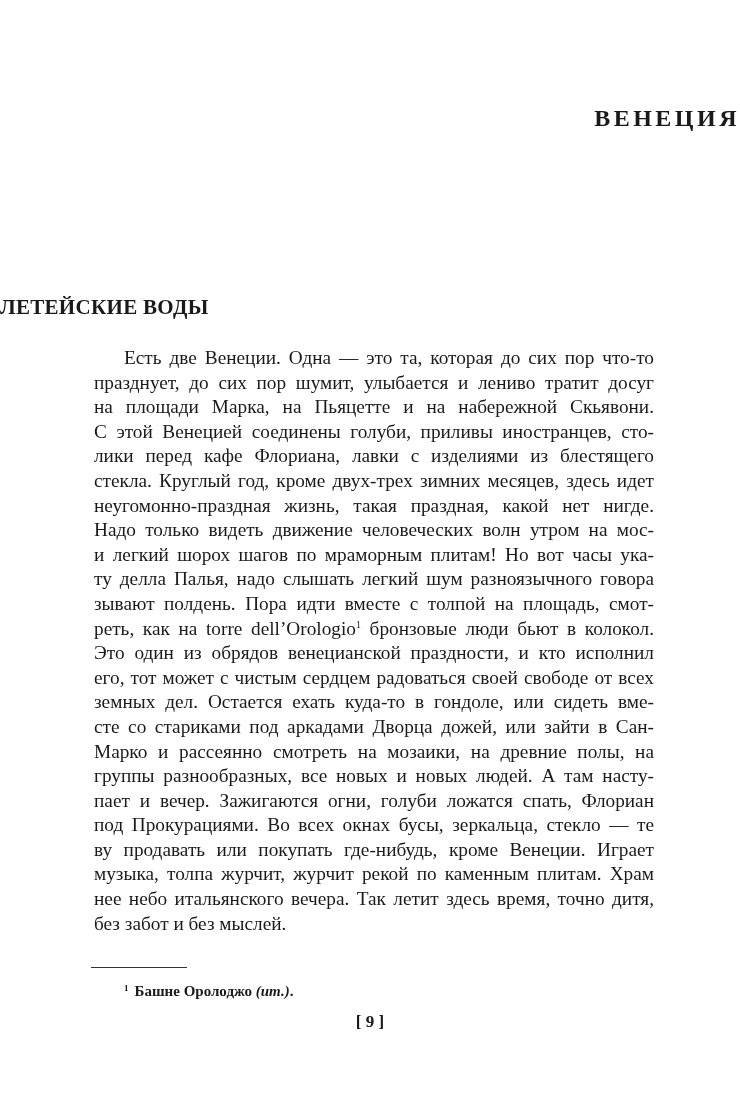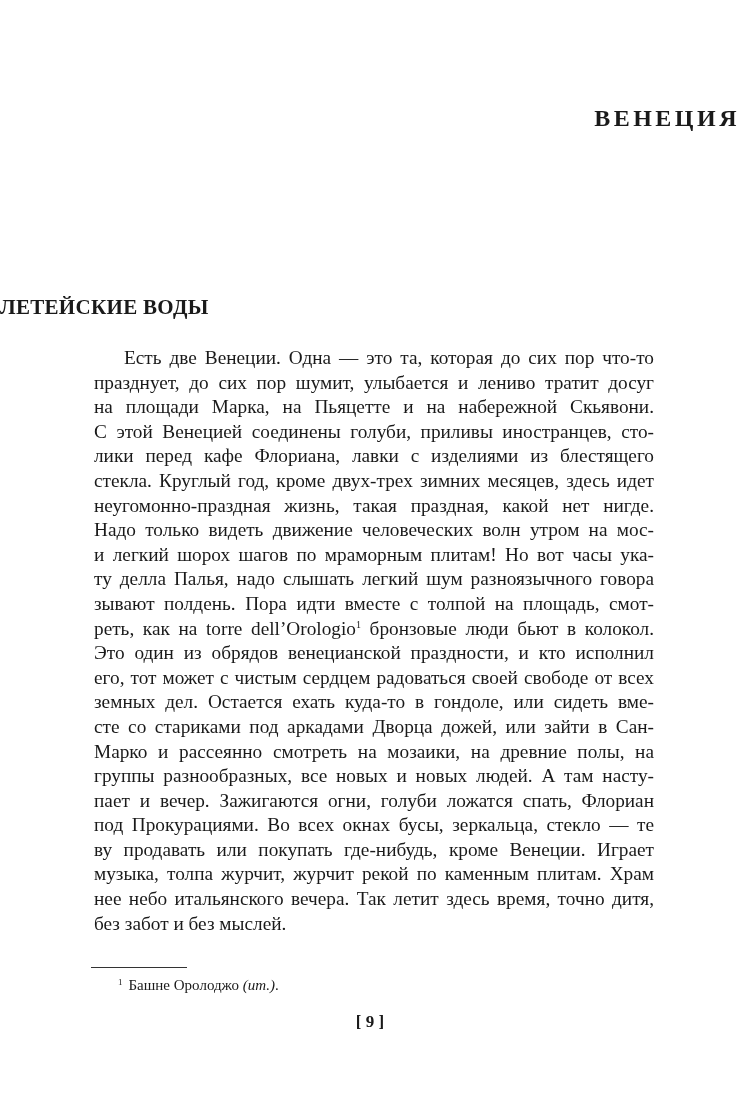--- a/index.html
+++ b/index.html
@@ -74,21 +74,22 @@
       width: 96px;
       height: 0;
       border-top: 1px solid #333;
     }
     .footnote {
       position: absolute;
       top: 972px;
       left: 116px;
       font-size: 15px;
       line-height: 22px;
-      margin: 2px;
+      margin: 8px;
+      font-weight: bold;
     }
     .footnote sup {
       font-size: 9px;
       vertical-align: 5px;
       line-height: 0;
       margin-right: 6px;
     }
     .footnote em {
       font-style: italic;
     }

